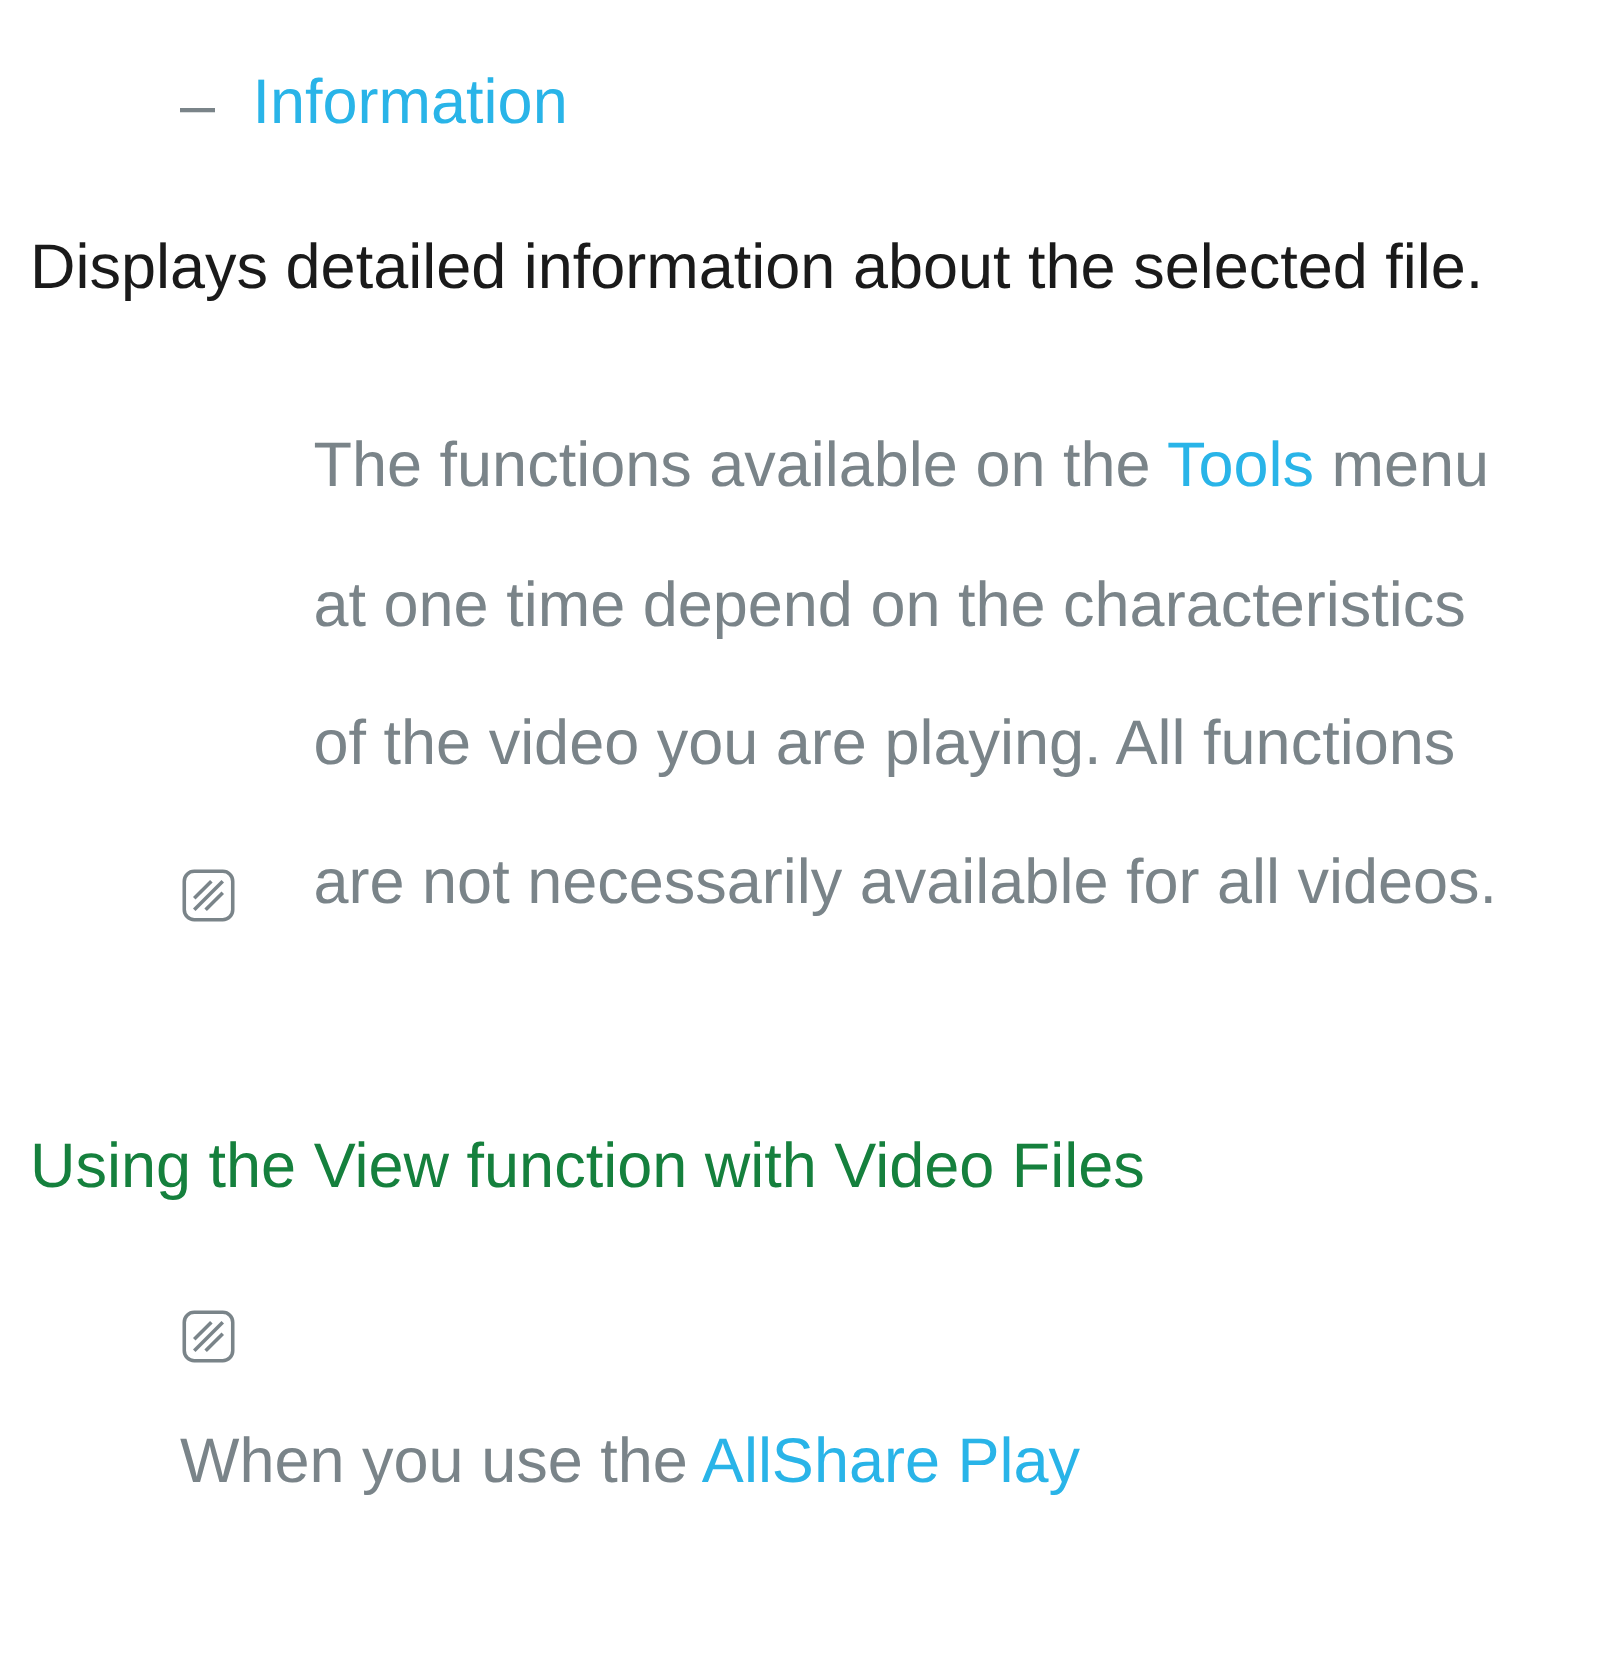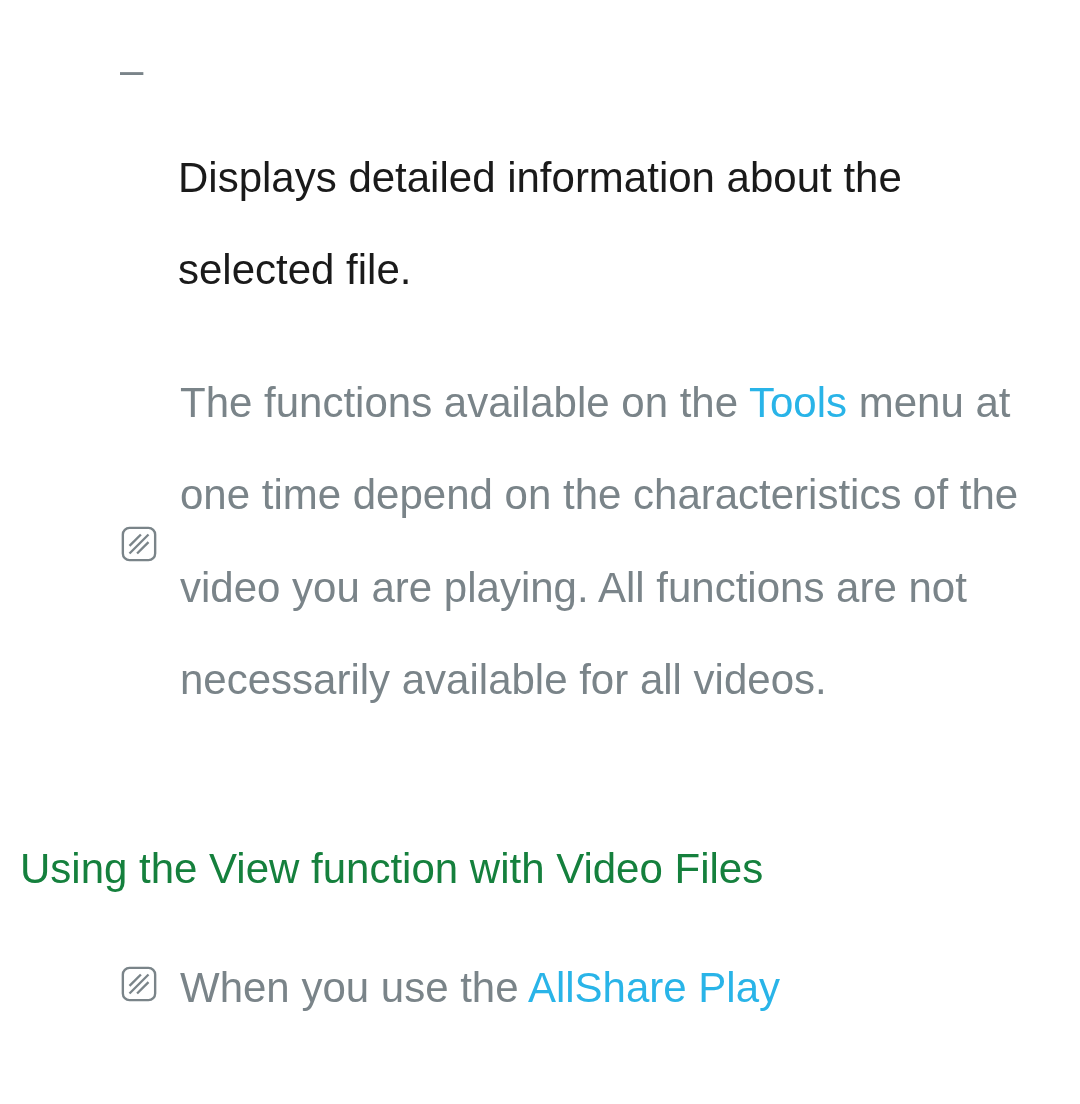--- a/index.html
+++ b/index.html
@@ -28,31 +28,31 @@
       margin-right: 25px;
       margin-top: 2px;
     }
     .item-title {
       color: #29b4e8;
       font-size: 42px;
     }
     .item-desc {
       color: #1a1a1a;
       font-size: 42px;
-      margin-left: 158px;
       margin-right: 40px;
       line-height: 2.2;
       margin-bottom: 40px;
     }
     .note-block {
       display: flex;
-      align-items: center;
+      align-items: flex-end;
       margin-left: 100px;
       margin-right: 40px;
       margin-bottom: 110px;
+      gap: 29px;
     }
     .note-icon {
       flex-shrink: 0;
       margin-right: 22px;
       margin-top: 14px;
     }
     .note-text {
       color: #7a8489;
       font-size: 42px;
       line-height: 2.2;
@@ -64,31 +64,33 @@
       color: #15803d;
       font-size: 42px;
       margin-left: 0;
       margin-bottom: 40px;
     }
     .note-block-2 {
       display: flex;
       align-items: flex-start;
       margin-left: 100px;
       margin-right: 40px;
+      flex-direction: column;
     }
     svg.note-svg {
       width: 38px;
       height: 38px;
     }
   </style>
 </head>
 <body>
 
 <div class="list-item">
   <span class="dash">–</span>
+  <span class="item-title">Information</span>
 </div>
 
 <div class="item-desc">Displays detailed information about the selected file.</div>
 
 <div class="note-block">
   <span class="note-icon">
     <svg class="note-svg" viewBox="0 0 40 40">
       <rect x="3" y="3" width="34" height="34" rx="7" ry="7" fill="none" stroke="#7a8489" stroke-width="2.5"></rect>
       <line x1="10" y1="30" x2="30" y2="10" stroke="#7a8489" stroke-width="2.5"></line>
       <line x1="10" y1="22" x2="22" y2="10" stroke="#7a8489" stroke-width="2.5"></line>

